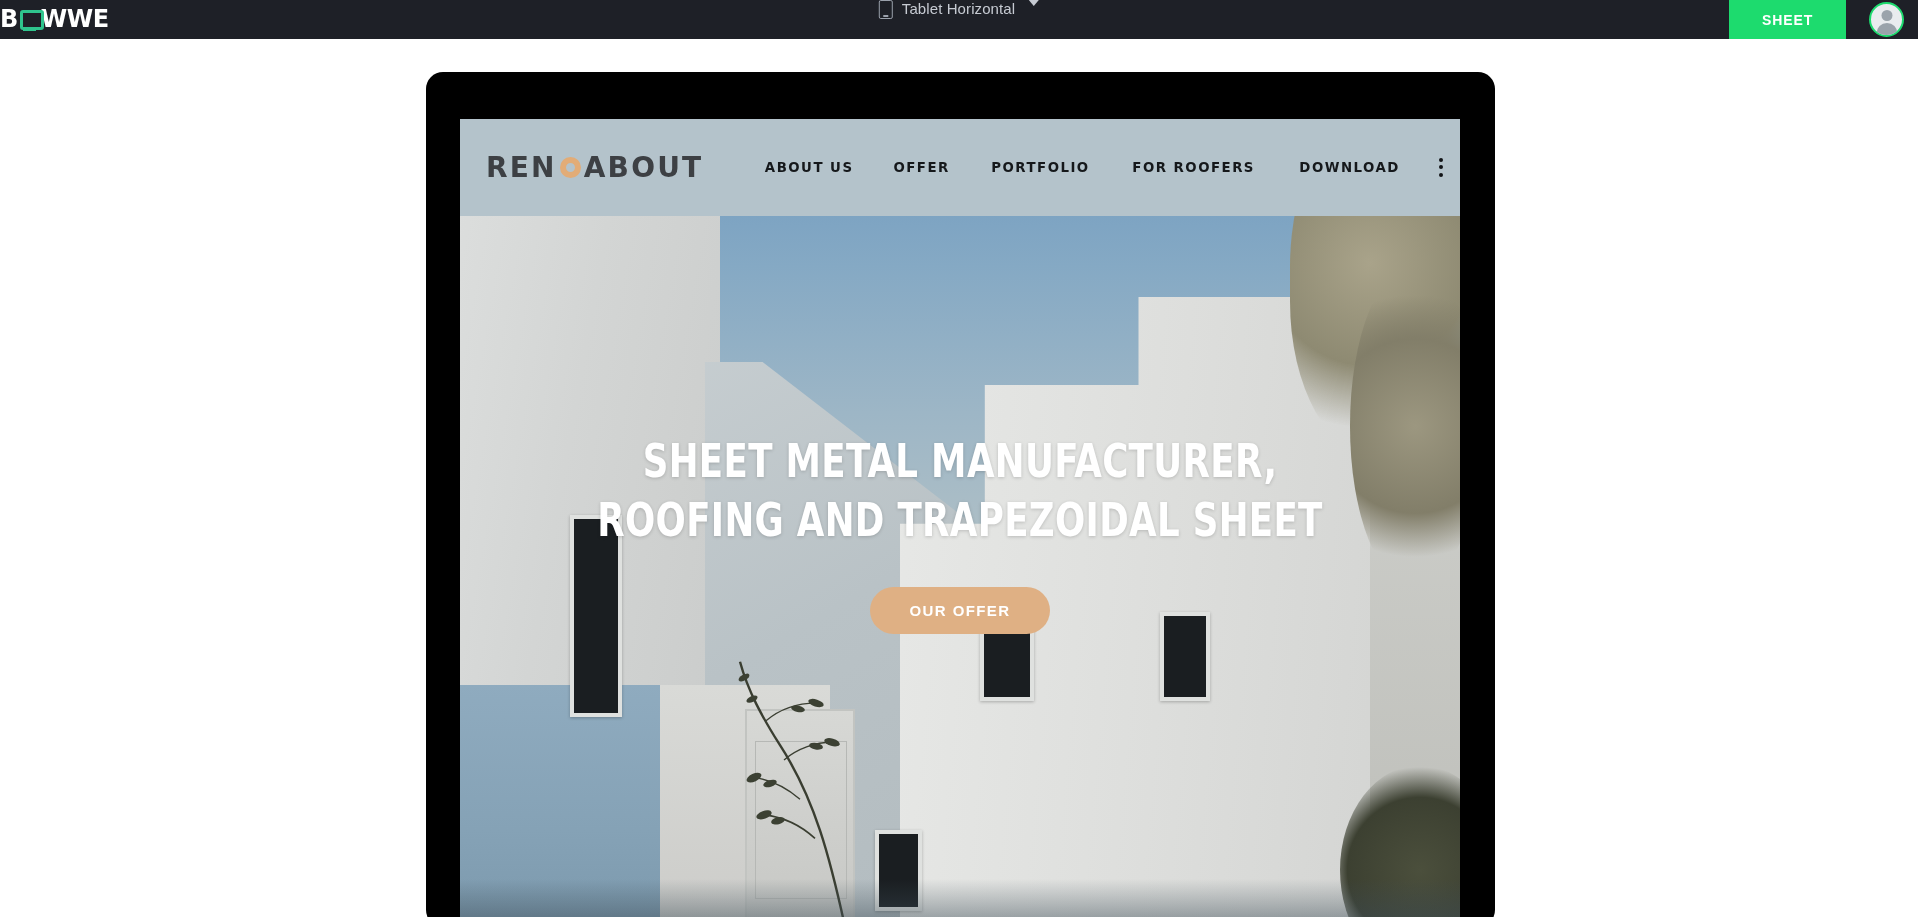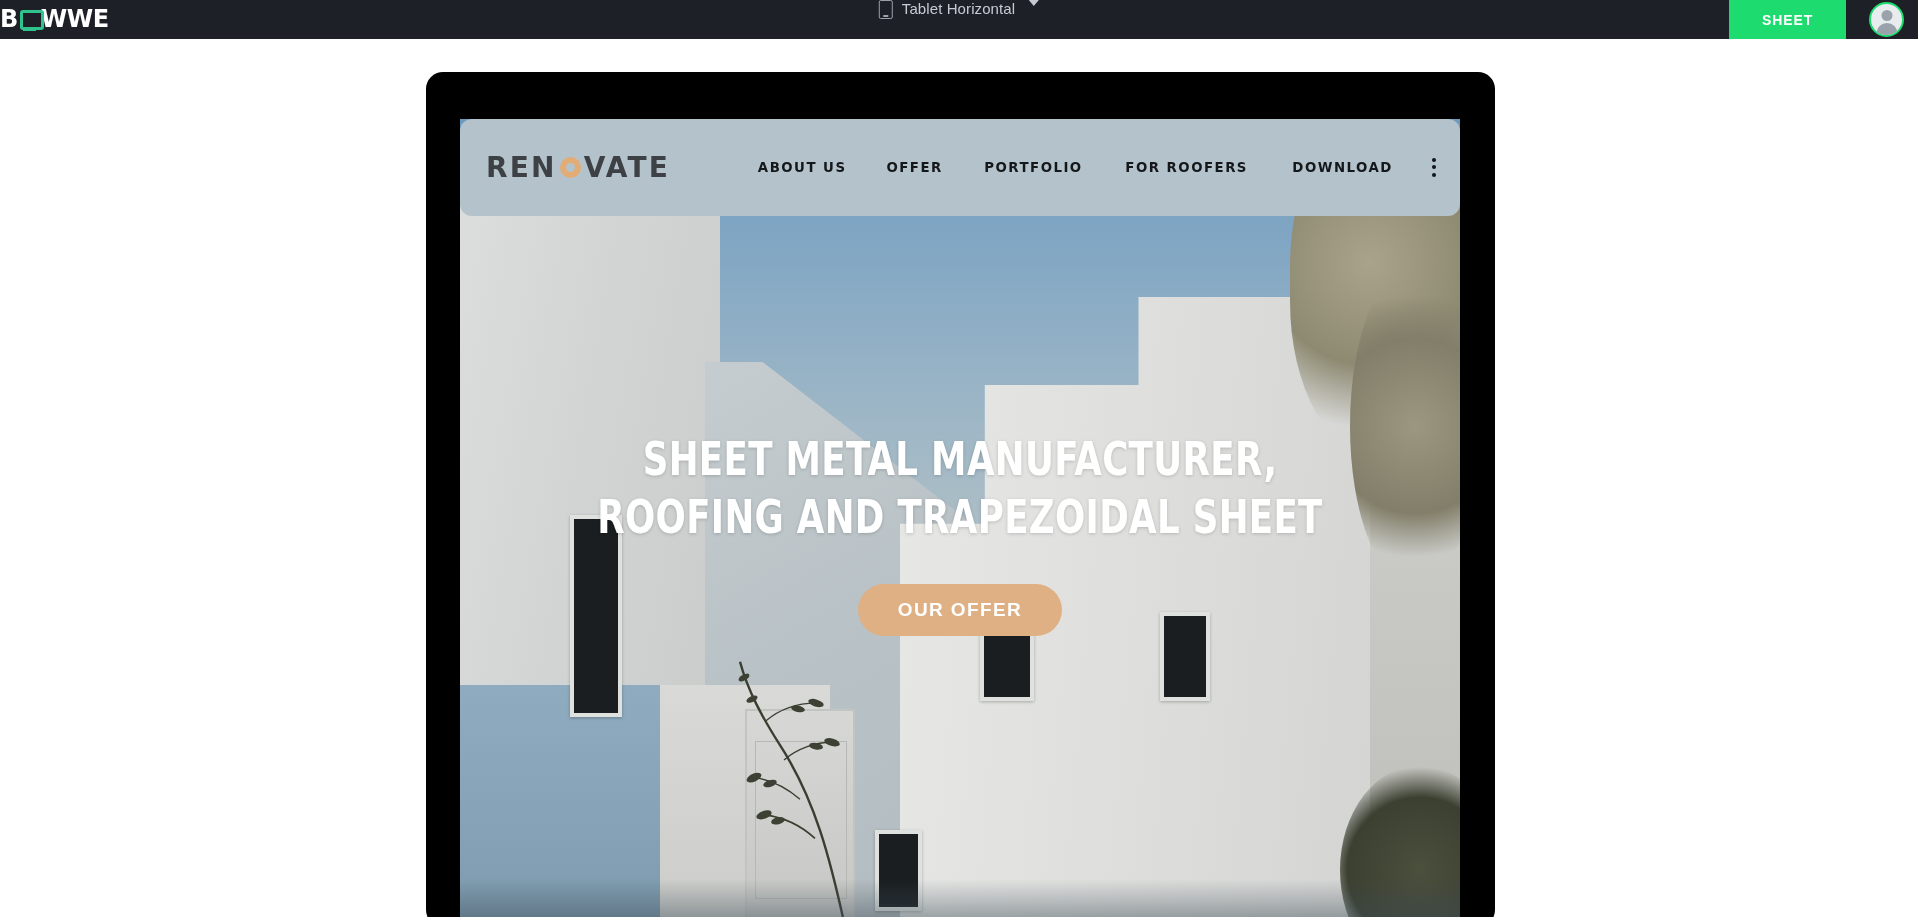--- a/index.html
+++ b/index.html
@@ -272,23 +272,22 @@
     left: 26%; bottom: 0; width: 16%; height: 34%;
   }
   .branch svg { width: 100%; height: 100%; display: block; }
 
   
   .site-nav {
     position: absolute; left: 0; top: 0;
     width: 100%; height: 12%;
     background: #b4c3cb;
     display: flex; align-items: center;
-    padding: 0 22px 0 26px;
+    padding: 0 15px 0 26px;
     z-index: 4;
-    border-radius: 12px;
   }
   .site-logo {
     font-family: "DejaVu Sans", sans-serif;
     font-weight: 700;
     font-size: 28px;
     letter-spacing: 2.2px;
     color: #3d4044;
     display: flex; align-items: center;
   }
   .logo-o {
@@ -349,21 +348,21 @@
     text-shadow: 0 1px 4px rgba(0,0,0,0.18);
   }
   .hero-cta {
     margin-top: 38px;
     background: #dfb084;
     color: #ffffff;
     border: none;
     border-radius: 30px;
     padding: 15px 40px;
     font-family: "Liberation Sans", sans-serif;
-    font-size: 19px;
+    font-size: 15px;
     font-weight: 700;
     letter-spacing: 1.4px;
     cursor: pointer;
   }
 </style>
 </head>
 <body>
 
 <div class="builder-bar">
 
@@ -433,21 +432,21 @@
           </svg>
         </div>
         <div class="bush"></div>
         <div class="band-bottom"></div>
       </div>
 
       <div class="site-nav">
         <div class="site-logo">
           <span>REN</span>
           <span class="logo-o"></span>
-          <span>VATE</span>
+          <span>ABOUT</span>
         </div>
         <nav class="site-menu">
           <span class="menu-item">ABOUT US</span>
           <span class="menu-item">OFFER</span>
           <span class="menu-item">PORTFOLIO</span>
           <span class="menu-item">FOR ROOFERS</span>
           <span class="menu-item">DOWNLOAD</span>
           <span class="kebab">
             <span></span>
             <span></span>

